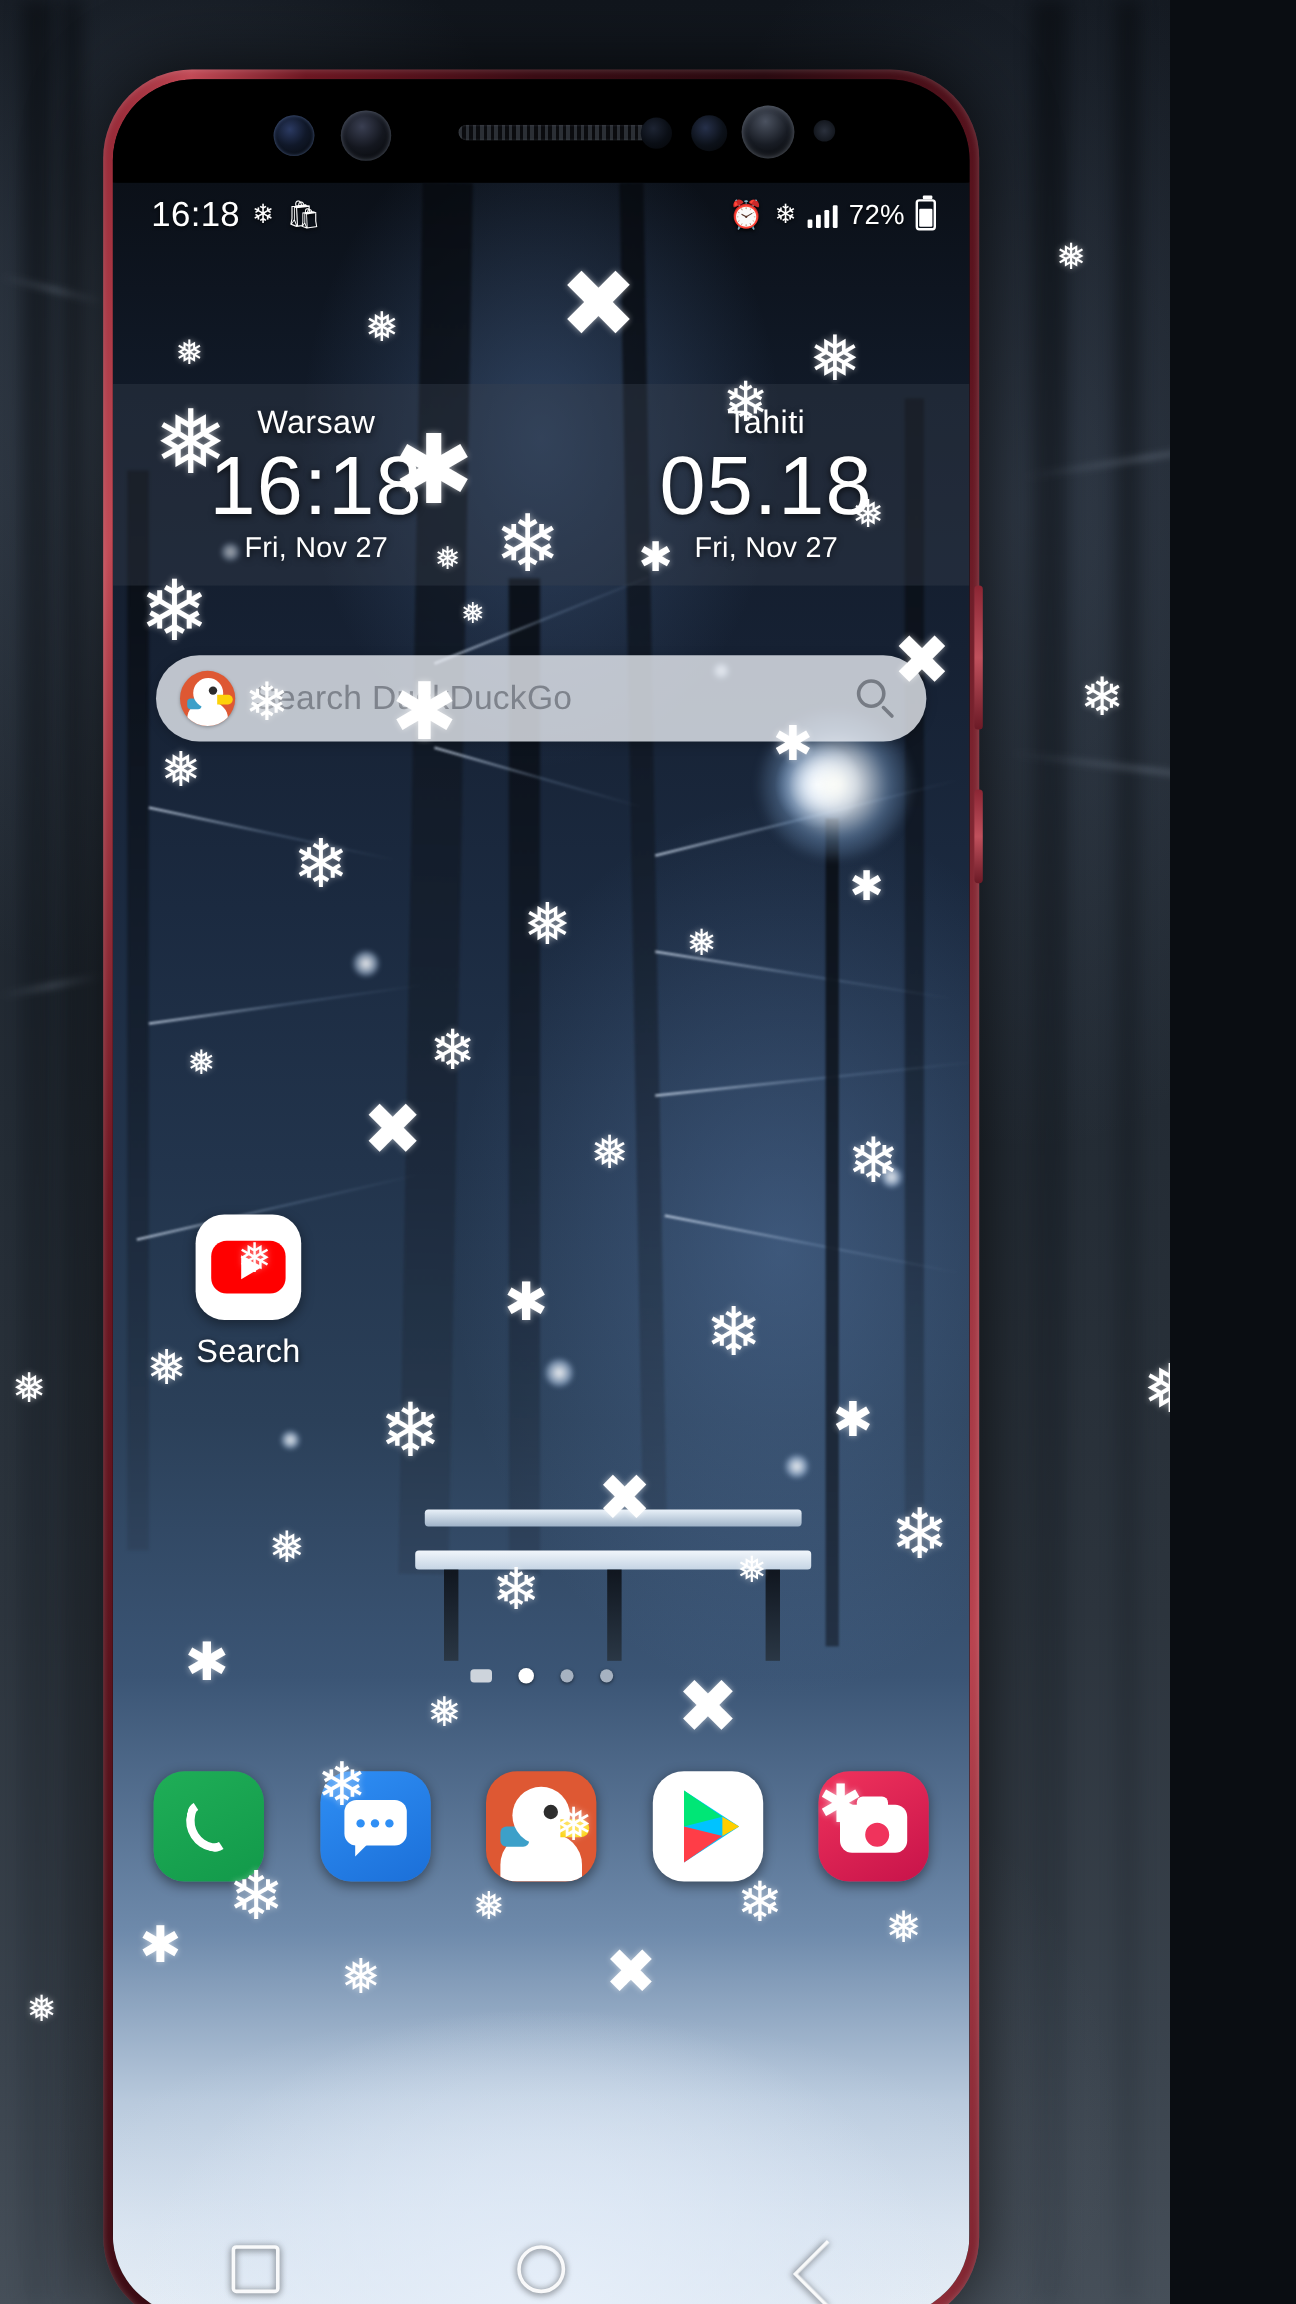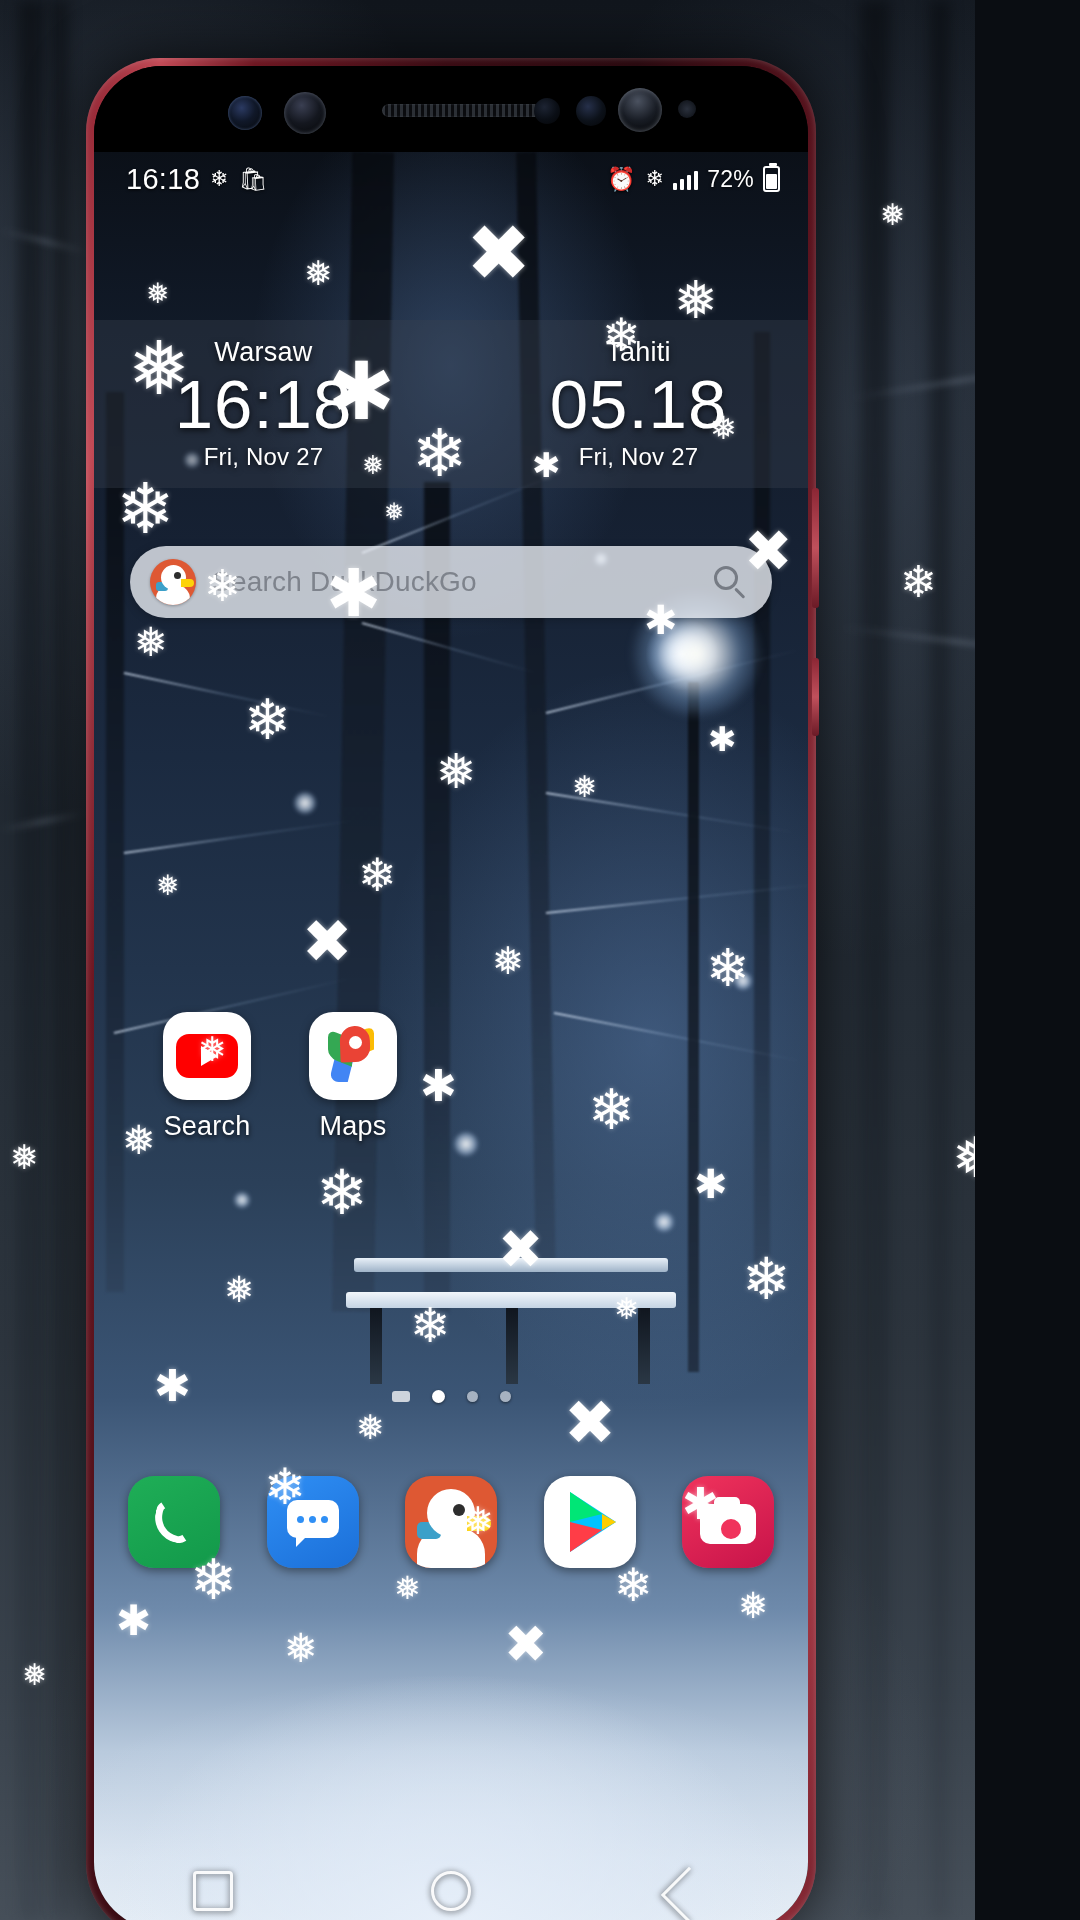--- a/index.html
+++ b/index.html
@@ -378,32 +378,20 @@
 
         <div id="appgrid">
           <div class="approw">
             <div class="appcell">
               <div class="appicon ic-youtube">
                 <div class="yt">
                     <div class="tri"></div>
                   </div>
               </div>
               <div class="applabel">Search</div>
-            </div>
-            <div class="appcell">
-              <div class="appicon ic-maps">
-                <div class="pin">
-                  <div class="blue"></div>
-                    <div class="green"></div>
-                    <div class="yellow"></div>
-                  <div class="red"></div>
-                    <div class="dot"></div>
-                </div>
-              </div>
-              <div class="applabel">Maps</div>
             </div>
           </div>
         </div>
 
         <div id="pagedots">
           <div class="home"></div>
           <div class="dot active"></div>
           <div class="dot"></div>
           <div class="dot"></div>
         </div>

